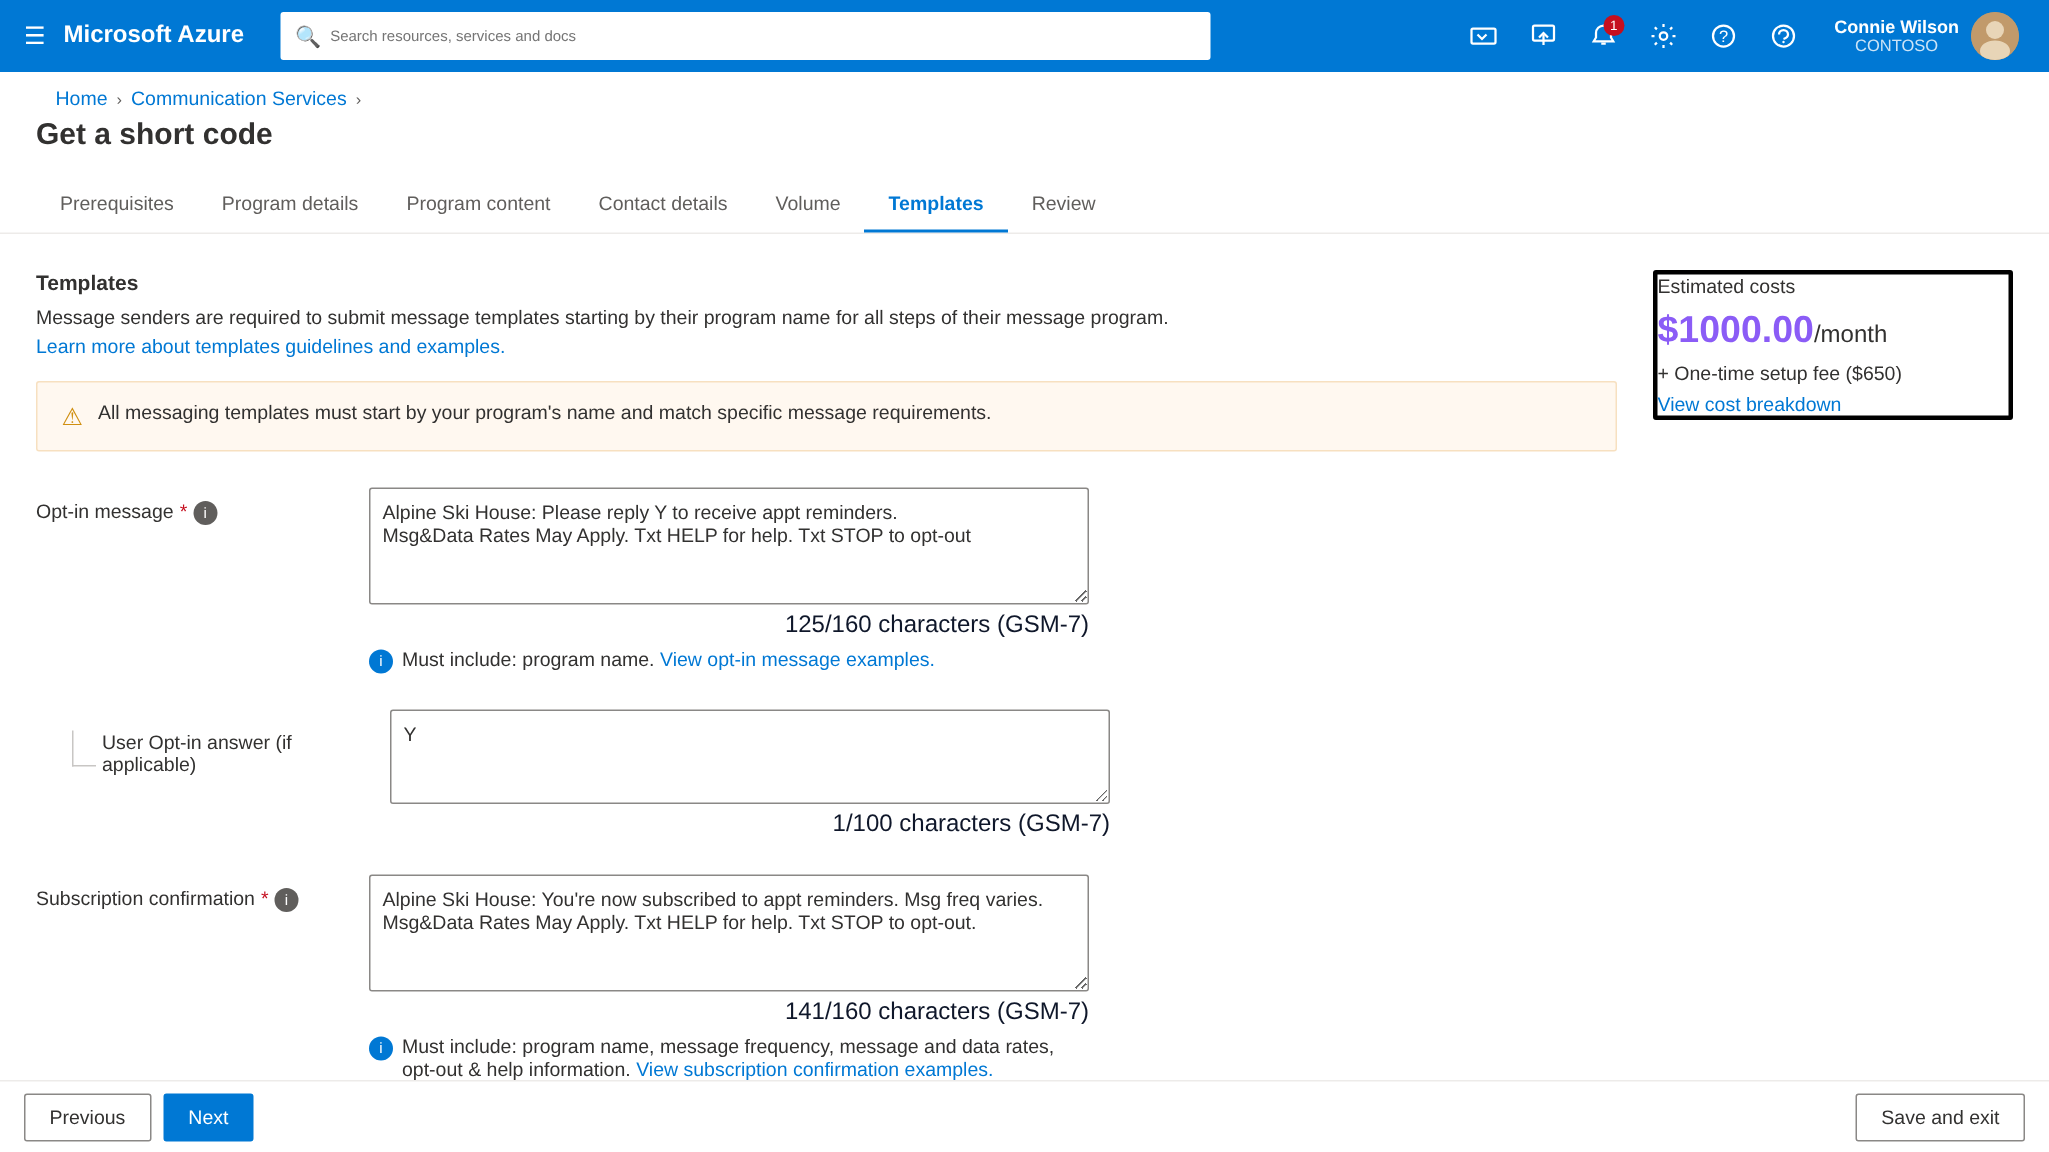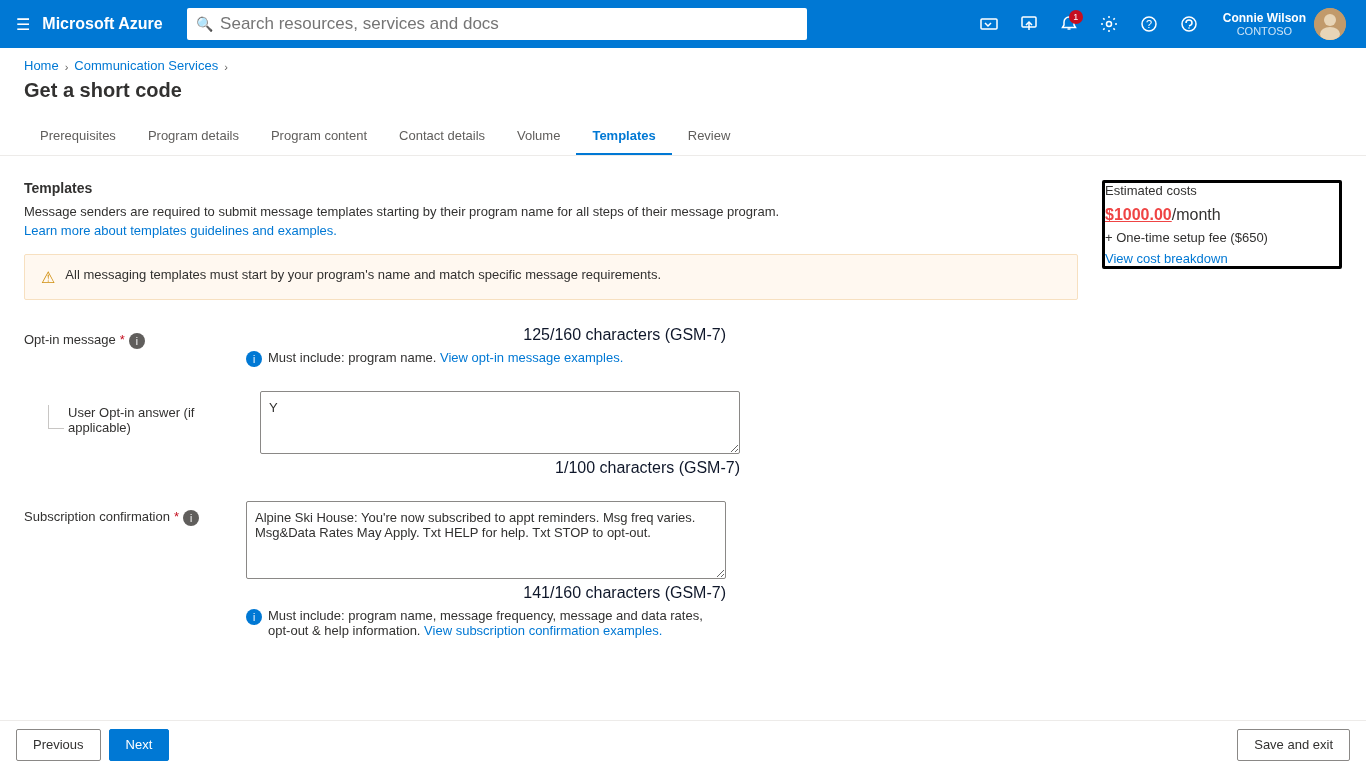--- a/index.html
+++ b/index.html
@@ -10,21 +10,21 @@
       display: flex; align-items: center; background: #0078d4; height: 48px;
       padding: 0 12px; gap: 8px; color: white;
     }
     .topnav-hamburger { cursor: pointer; padding: 4px; font-size: 16px; color: white; }
     .topnav-brand { font-size: 16px; font-weight: 600; color: white; margin-right: 16px; }
     .topnav-search {
       flex: 1; max-width: 620px; display: flex; align-items: center;
       background: white; border-radius: 2px; padding: 0 10px; height: 32px;
     }
     .topnav-search input {
-      border: none; outline: none; font-size: 17px; width: 100%; color: #323130;
+      border: none; outline: none; font-size: 10px; width: 100%; color: #323130;
     }
     .topnav-search-icon { color: #605e5c; font-size: 14px; margin-right: 6px; }
     .topnav-icons { display: flex; align-items: center; margin-left: auto; gap: 4px; }
     .topnav-icon-btn {
       width: 36px; height: 36px; display: flex; align-items: center; justify-content: center;
       cursor: pointer; color: white; font-size: 16px; border-radius: 2px; position: relative;
     }
     .badge {
       position: absolute; top: 4px; right: 4px;
       background: #c50f1f; color: white; font-size: 9px;
@@ -43,21 +43,21 @@
 
     
     .content-area {
       background: white; min-height: calc(768px - 48px - 48px);
       padding: 0;
     }
 
     
     .breadcrumb {
       display: flex; align-items: flex-end; gap: 6px;
-      padding: 10px 24px 0; font-size: 13px;
+      padding: 10px 24px 0; font-size: 13px; margin-left: 13px;
     }
     .breadcrumb-link { color: #0078d4; text-decoration: none; cursor: pointer; }
     .breadcrumb-sep { color: #605e5c; font-size: 11px; }
     .breadcrumb-current { color: #0078d4; text-decoration: none; cursor: pointer; }
 
     
     .page-title { font-size: 20px; font-weight: 600; padding: 6px 24px 16px; color: #323130; }
 
     
     .tabs {
@@ -129,21 +129,21 @@
       display: flex; align-items: flex-start; width: 220px; flex-shrink: 0;
       padding-left: 24px; gap: 4px; padding-top: 8px;
     }
 
     
     .cost-panel {
       border: 3px solid #000000; border-radius: 2px; 
       background: white;
     }
     .cost-label { font-size: 13px; color: #323130; margin-bottom: 8px; }
-    .cost-amount { font-size: 16px; font-weight: 600; color: #ef4444; text-decoration: underline; }
+    .cost-amount { font-size: 25px; font-weight: 600; color: #8b5cf6; }
     .cost-amount-suffix { font-size: 16px; font-weight: 400; }
     .cost-setup { font-size: 13px; color: #323130; margin-top: 6px; }
     .cost-breakdown-link { color: #0078d4; font-size: 13px; text-decoration: none; cursor: pointer; display: block; margin-top: 6px; }
 
     
     .bottom-bar {
       position: fixed; bottom: 0; left: 0; right: 0;
       height: 48px; background: white; border-top: 1px solid #edebe9;
       display: flex; align-items: center; padding: 0 16px;
       gap: 8px; z-index: 100;
@@ -265,20 +265,22 @@
 
       
       <div class="form-group">
         <div class="field-row">
           <div class="field-label-col">
             <span class="field-label">Opt-in message</span>
             <span class="required">*</span>
             <span class="info-icon" title="Help">i</span>
           </div>
           <div class="field-input-col">
+            <textarea class="textarea" rows="4" style="">Alpine Ski House: Please reply Y to receive appt reminders.
+Msg&amp;Data Rates May Apply. Txt HELP for help. Txt STOP to opt-out</textarea>
             <div class="char-count">125/160 characters (GSM-7)</div>
             <div class="hint-row">
               <span class="hint-icon">i</span>
               <span class="hint-text">
                 <span>Must include: program name.</span>
                 <a class="section-link">View opt-in message examples.</a>
               </span>
             </div>
           </div>
         </div>

